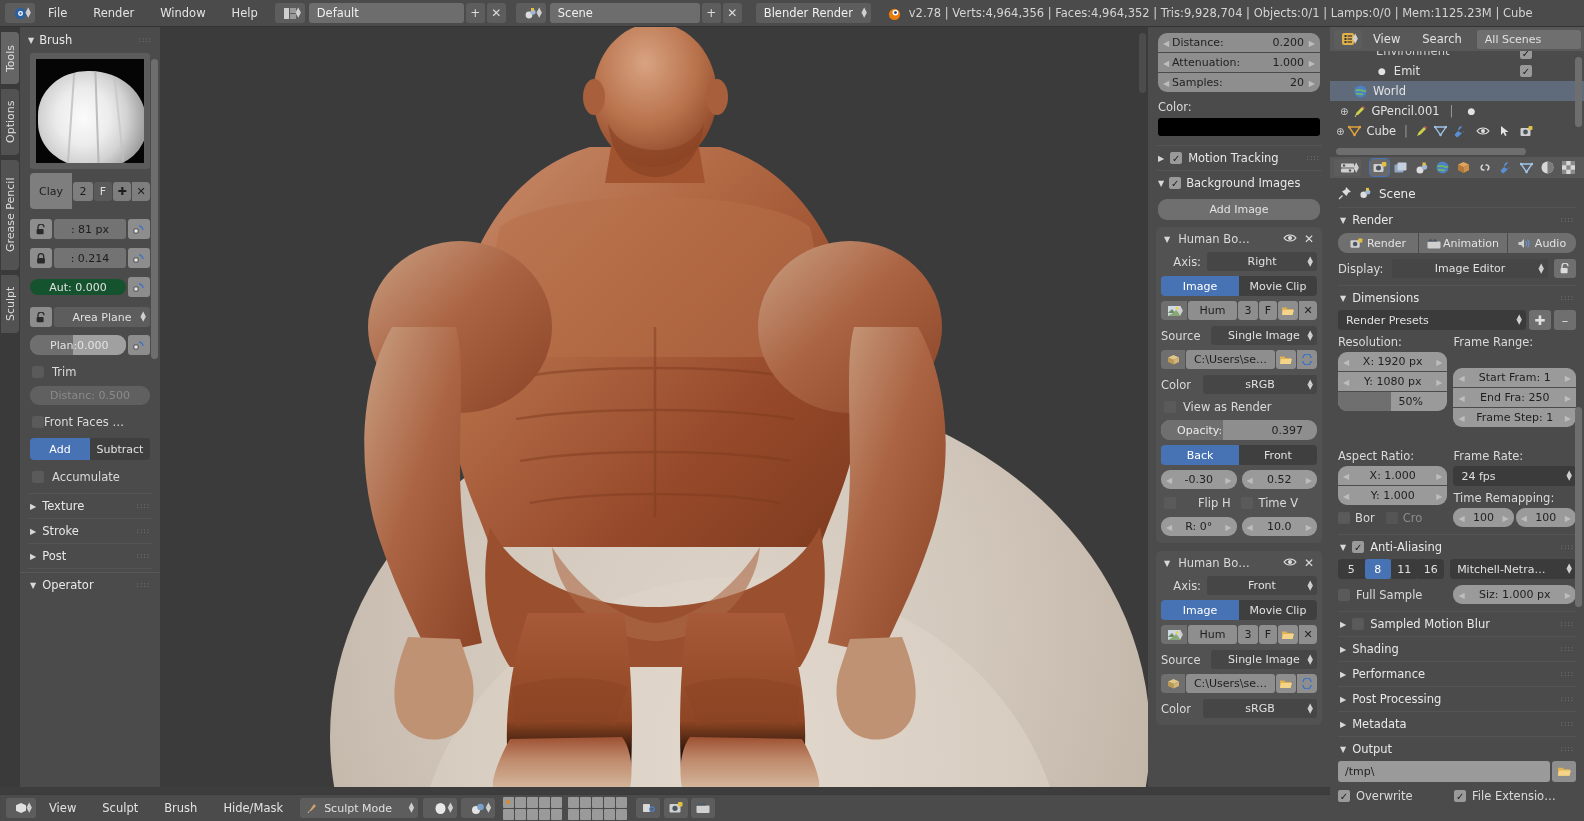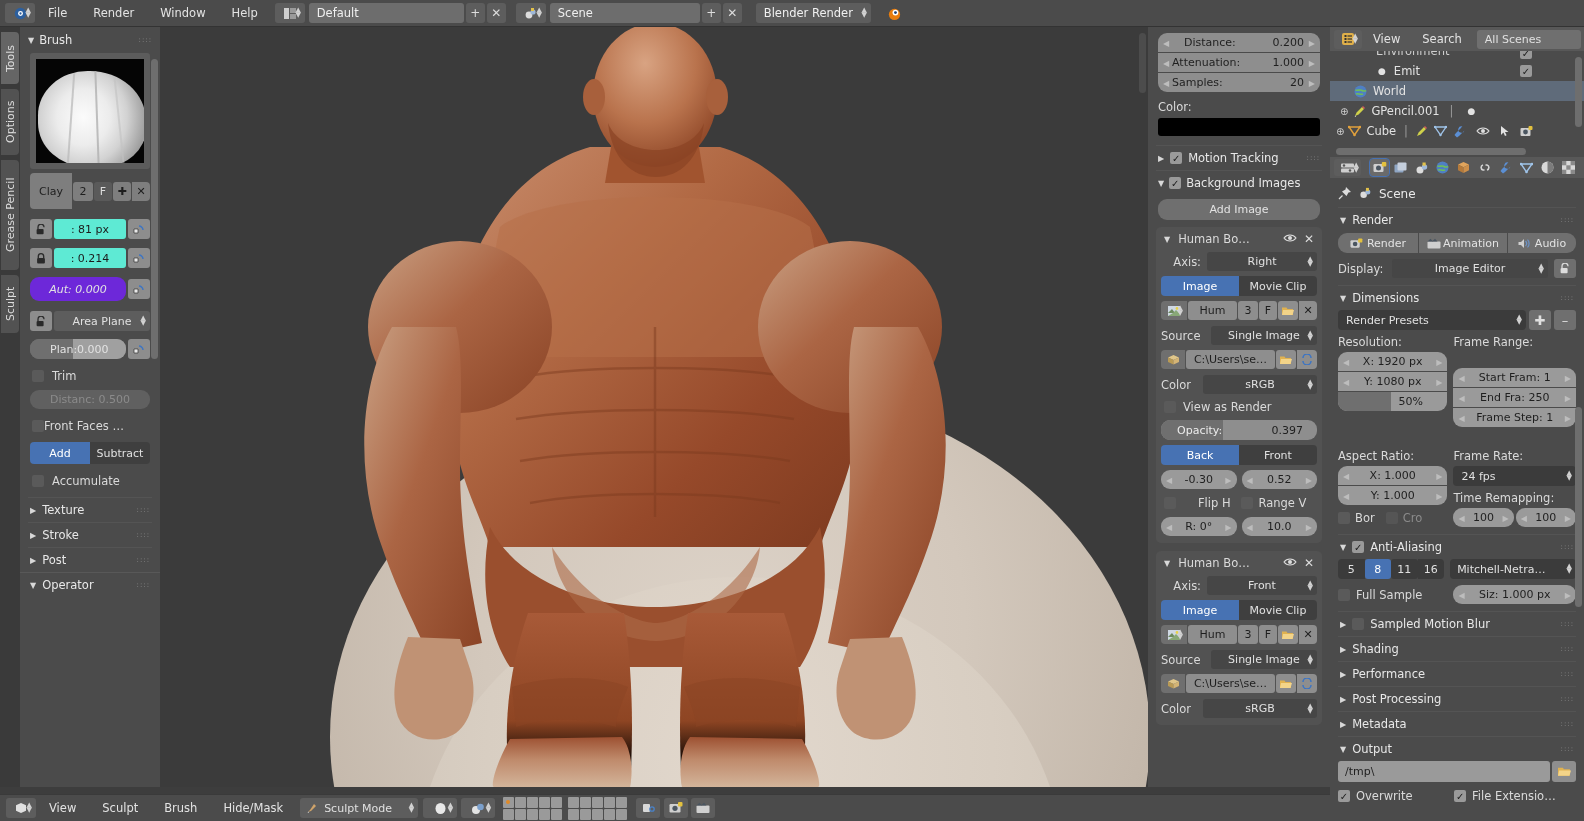--- a/index.html
+++ b/index.html
@@ -6,21 +6,21 @@
   html,body{
     width:1584px; height:821px; overflow:hidden;
     background:#3d3d3d;
     font-family:"DejaVu Sans","Liberation Sans",sans-serif;
     font-size:11px; color:#e0e0e0;
     -webkit-font-smoothing:antialiased;
   }
   #app{position:relative;width:1584px;height:821px;}
   .pill{background:#5d5d5d;border-radius:9px;height:18px;display:flex;align-items:center;
         justify-content:center;color:#e2e2e2;font-size:11px;position:relative;}
-  .pill.lite{background:#5eead4;color:#1c1c1c;text-align:right;}
+  .pill.lite{background:#737373;color:#1c1c1c;text-align:right;}
   .sq{background:#5d5d5d;border-radius:3px;display:flex;align-items:center;justify-content:center;}
   .blue{background:#4772b3;color:#fff;}
   .arrL,.arrR{position:absolute;top:50%;transform:translateY(-50%);font-size:8px;color:#bdbdbd;}
   .arrL{left:5px;} .arrR{right:5px;}
   .spin{position:absolute;right:4px;top:50%;transform:translateY(-50%);
         display:flex;flex-direction:column;line-height:5px;font-size:7px;color:#d2d2d2;}
   .chk{width:12px;height:12px;border-radius:2px;background:#5a5a5a;
        display:inline-flex;align-items:center;justify-content:center;
        font-size:10px;color:#e8e8e8;flex:0 0 auto;}
   .chk.on{background:#9a9a9a;color:#1d1d1d;}
@@ -132,20 +132,21 @@
     <span class="spin">▲<br>▼</span>
   </div>
 
   <div style="margin-left:16px;display:flex;align-items:center;">
     <svg width="15" height="15" viewBox="0 0 16 16">
           <circle cx="8" cy="9" r="6" fill="#e87d0d"></circle>
           <circle cx="9" cy="7" r="3.1" fill="#fff"></circle>
           <circle cx="9" cy="7" r="1.5" fill="#1b3e6f"></circle>
         </svg>
   </div>
+  <div id="stats" style="margin-left:7px;">v2.78 | Verts:4,964,356 | Faces:4,964,352 | Tris:9,928,704 | Objects:0/1 | Lamps:0/0 | Mem:1125.23M | Cube</div>
 </div>
 
 <div id="tabstrip">
   <div class="vtab act" style="top:5px;height:52px;">Tools</div>
   <div class="vtab" style="top:62px;height:66px;">Options</div>
   <div class="vtab" style="top:133px;height:110px;">Grease Pencil</div>
   <div class="vtab" style="top:248px;height:58px;">Sculpt</div>
 </div>
 
 <div id="toolpanel">
@@ -205,21 +206,21 @@
       <div class="pill lite" style="flex:1;height:20px;border-radius:3px;">: 0.214</div>
       <div class="sq" style="width:22px;height:20px;background:#8d8d8d;">
         <svg width="12" height="11" viewBox="0 0 12 11">
               <path d="M1 5h4v4H1z" fill="#e8e8e8" stroke="#333" stroke-width=".7"></path>
               <path d="M6 2c2 0 4 2 4 4" fill="none" stroke="#3b74c4" stroke-width="1.4"></path>
             </svg>
       </div>
     </div>
 
     <div class="row" style="margin:9px 10px 0 10px;gap:2px;">
-      <div class="pill" style="flex:1;height:24px;background:#6d28d9;font-style:italic;">Aut: 0.000</div>
+      <div class="pill" style="flex:1;height:16px;background:#14532d;">Aut: 0.000</div>
       <div class="sq" style="width:22px;height:20px;background:#8d8d8d;">
         <svg width="12" height="11" viewBox="0 0 12 11">
               <path d="M1 5h4v4H1z" fill="#e8e8e8" stroke="#333" stroke-width=".7"></path>
               <path d="M6 2c2 0 4 2 4 4" fill="none" stroke="#3b74c4" stroke-width="1.4"></path>
             </svg>
       </div>
     </div>
 
     <div class="row" style="margin:10px 10px 0 10px;gap:2px;">
       <div class="sq" style="width:22px;height:20px;background:#8d8d8d;">
@@ -491,21 +492,21 @@
           <path d="M5 3.5 L8 0.8 L10.5 3.5 Z" fill="#4a5560"></path>
         </svg>
   </div>
 </div>
 
 <div id="npanel">
 
   <div style="padding:6px 10px 0 10px;">
     <div class="pill" style="height:19px;background:#8e8e8e;color:#1f1f1f;border-radius:9px 9px 0 0;">
       <span class="arrL">◀</span>
-      <span style="position:absolute;left:26px;">Distance:</span>
+      <span style="position:absolute;left:14px;">Distance:</span>
       <span style="position:absolute;right:16px;">0.200</span>
       <span class="arrR">▶</span>
     </div>
     <div class="pill" style="height:19px;background:#8e8e8e;color:#1f1f1f;border-radius:0;margin-top:1px;">
       <span class="arrL">◀</span>
       <span style="position:absolute;left:14px;">Attenuation:</span>
       <span style="position:absolute;right:16px;">1.000</span>
       <span class="arrR">▶</span>
     </div>
     <div class="pill" style="height:19px;background:#8e8e8e;color:#1f1f1f;border-radius:0 0 9px 9px;margin-top:1px;">
@@ -657,21 +658,21 @@
       </div>
     </div>
 
     <div class="row" style="margin-top:7px;">
       <div class="row" style="flex:1;gap:22px;padding-left:3px;">
         <span class="chk"></span>
         <span class="lbl">Flip H</span>
       </div>
       <div class="row" style="flex:1;gap:6px;">
         <span class="chk"></span>
-        <span class="lbl">Range V</span>
+        <span class="lbl">Time V</span>
       </div>
     </div>
 
     <div class="row" style="margin-top:7px;gap:5px;">
       <div class="pill" style="flex:1;height:19px;background:#9a9a9a;color:#1f1f1f;">
         <span class="arrL">◀</span>
         <span>R: 0°</span>
         <span class="arrR">▶</span>
       </div>
       <div class="pill" style="flex:1;height:19px;background:#9a9a9a;color:#1f1f1f;">

